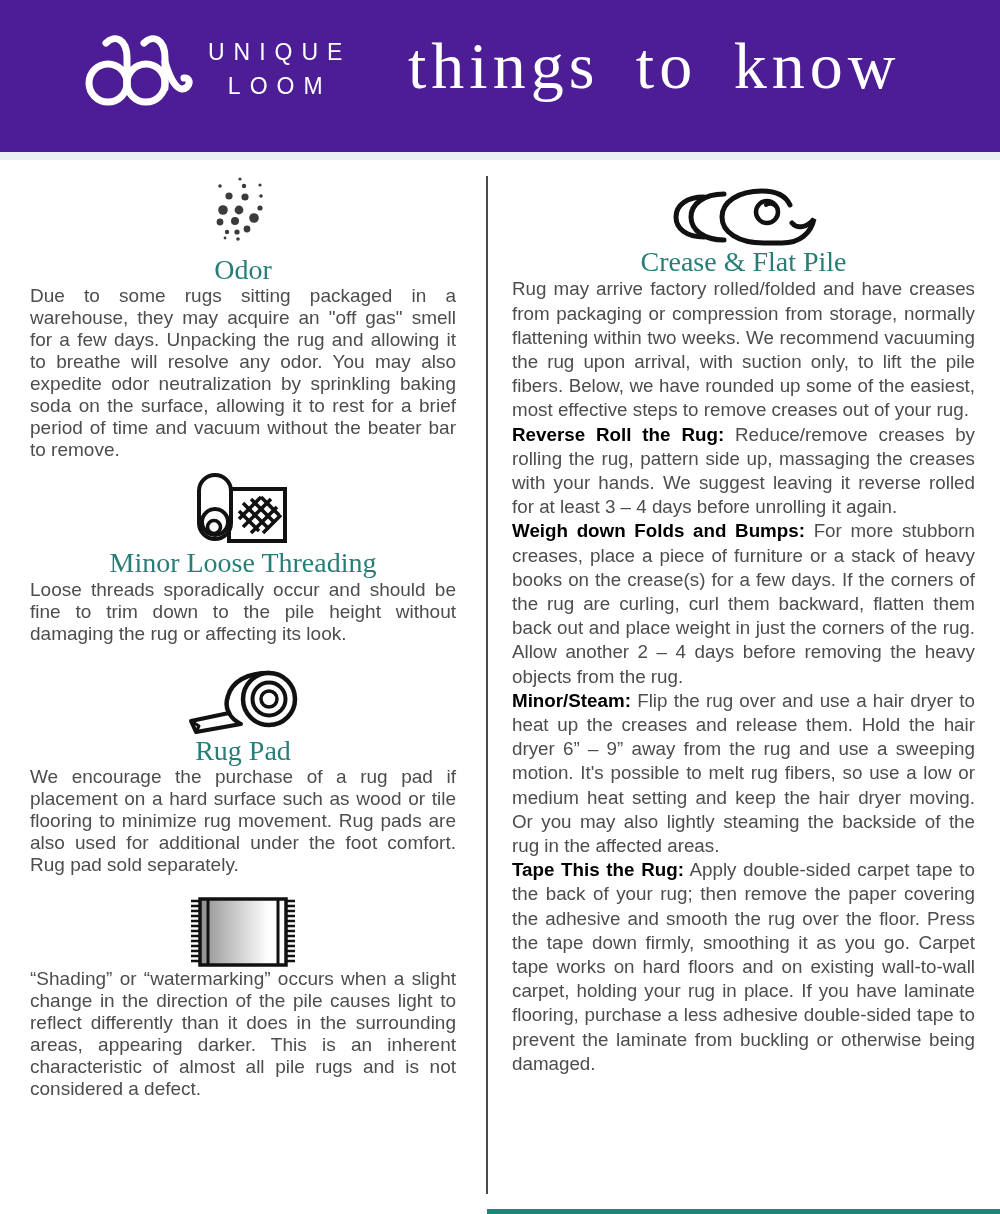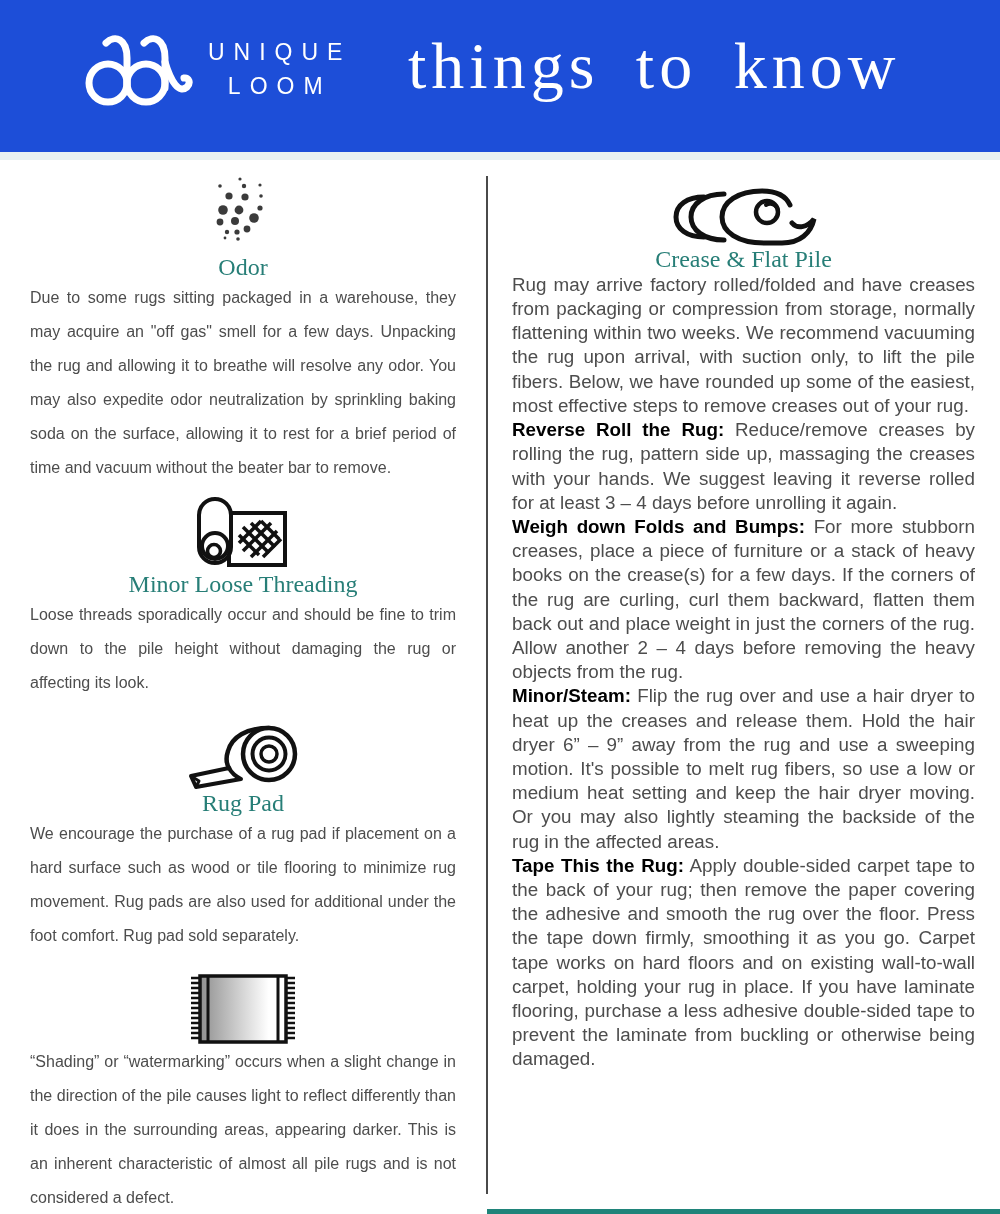--- a/index.html
+++ b/index.html
@@ -4,21 +4,21 @@
 <style>
   html,body { margin:0; padding:0; }
   body {
     width:1000px; height:1214px; position:relative; background:#ffffff;
     font-family:"Liberation Sans", sans-serif; overflow:hidden;
   }
 
   
   .header {
     position:absolute; top:0; left:0; width:1000px; height:152px;
-    background:#1d4ed8;
+    background:#4c1d95;
   }
   .header-underline {
     position:absolute; top:152px; left:0; width:1000px; height:8px;
     background:#e9f1f2;
   }
   .logo-group { position:absolute; left:82px; top:26px; display:flex; align-items:center; }
   .brand {
     color:#ffffff; margin-left:14px; font-size:23px; line-height:1.5;
     letter-spacing:9px; font-weight:400; text-align:center;
   }
@@ -30,24 +30,24 @@
 
   
   .col-left  { position:absolute; left:30px;  top:0; width:426px; }
   .col-right { position:absolute; left:512px; top:0; width:463px; }
   .divider   { position:absolute; left:486px; top:176px; width:2px; height:1018px; background:#4a4a4a; }
   .bottom-bar{ position:absolute; left:487px; top:1209px; width:513px; height:5px; background:#20847A; }
 
   .icon-wrap { display:flex; justify-content:center; align-items:flex-end; }
   h2.sec {
     font-family:"Liberation Serif", serif; color:#277E77; font-weight:400;
-    text-align:center; margin:0; font-size:24px; line-height:1.12;
+    text-align:center; margin:0; font-size:28px; line-height:1.12;
   }
   p.body {
-    text-align:justify; color:#4d4d4d; font-size:16px; line-height:34px; margin:0;
+    text-align:justify; color:#4d4d4d; font-size:19px; line-height:22px; margin:0;
   }
   .col-right p.body { font-size:18.8px; line-height:24.2px; }
   .tip-label { font-weight:bold; color:#000000; }
 
   
   .m-odor-icon   { margin-top:174px; height:80px; }
   .m-odor-h      { margin-top:2px; }
   .m-odor-p      { margin-top:2px; }
   .m-thread-icon { margin-top:10px; height:76px; }
   .m-thread-h    { margin-top:2px; }

